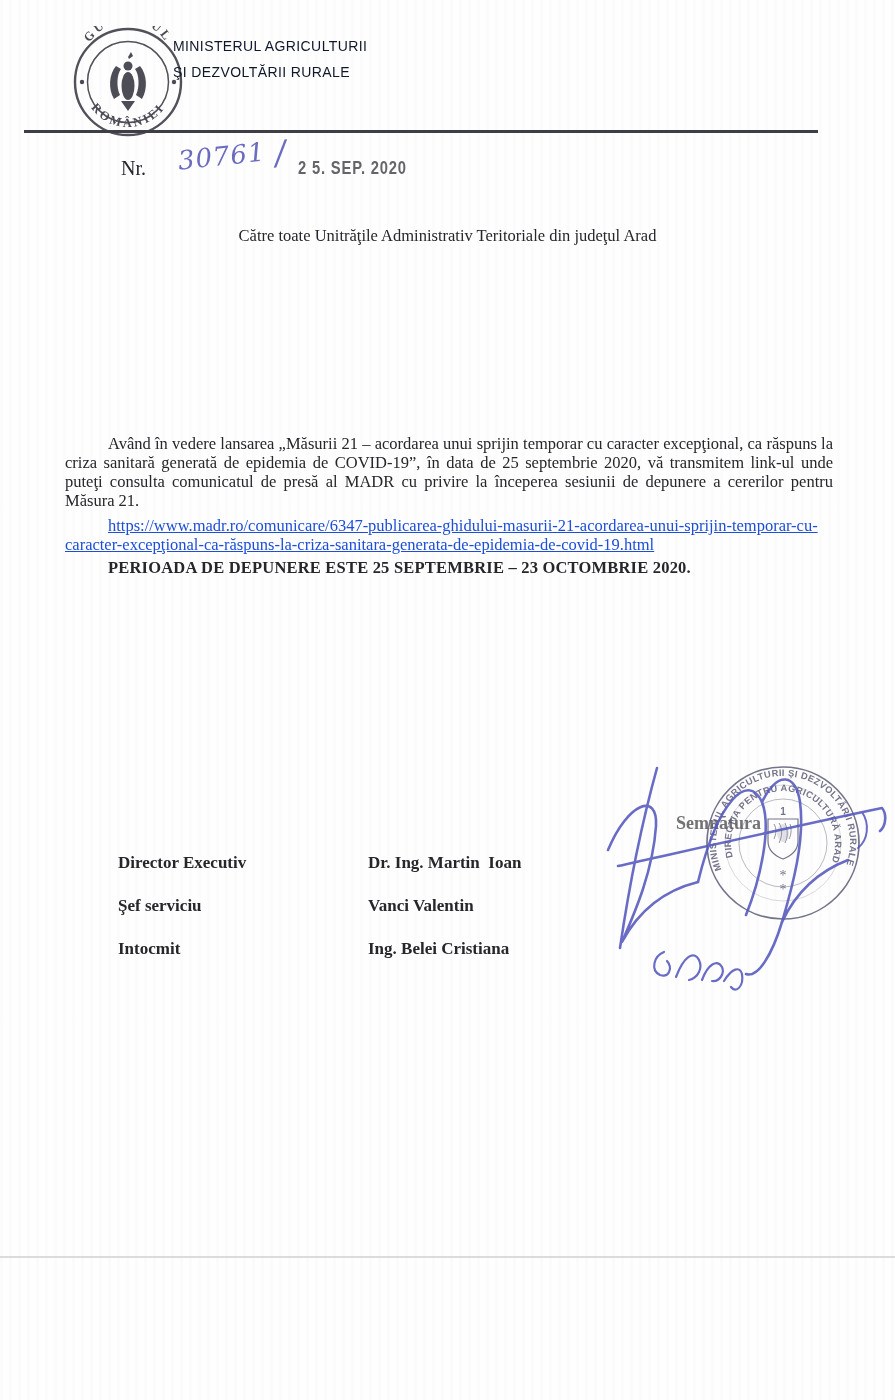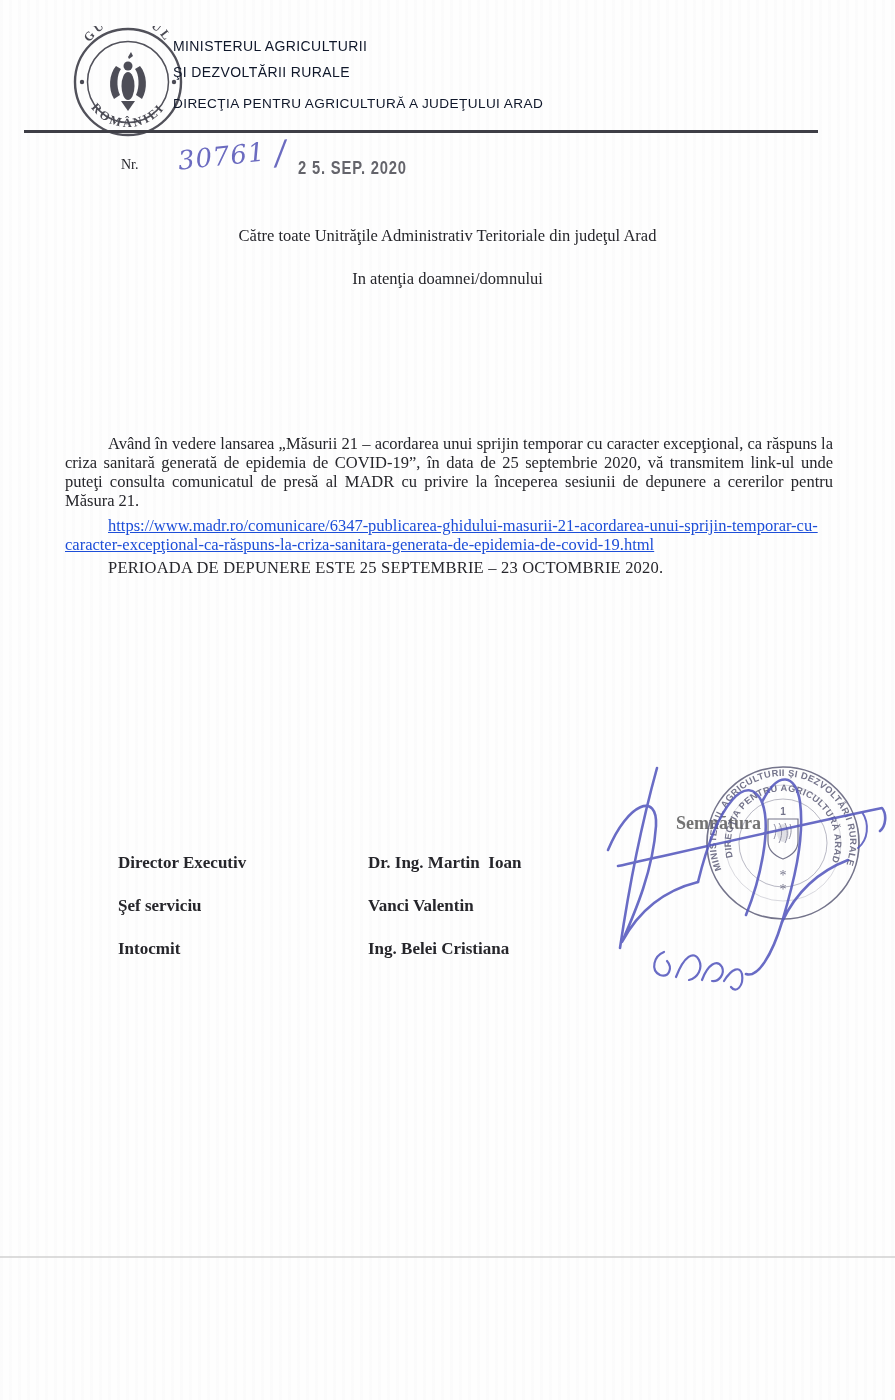--- a/index.html
+++ b/index.html
@@ -17,39 +17,39 @@
     background:repeating-linear-gradient(90deg, rgba(110,110,125,0.018) 0 3px, rgba(0,0,0,0) 3px 9px);
   }
   .abs{position:absolute;}
   
   .seal{left:72px;top:26px;width:112px;height:112px;opacity:.92;}
   .ministry-line{left:173px;width:390px;text-align:left;
     font-family:"Liberation Sans", sans-serif;font-size:14px;color:#0f172a;letter-spacing:.4px;}
   .ml1{top:38px;} .ml2{top:64px;} .ml3{top:96px;font-size:13.6px;}
   .header-rule{left:24px;top:130px;width:794px;height:3px;background:#3e3e46;}
   
-  .nr-label{left:121px;top:157px;font-size:14px;}
+  .nr-label{left:121px;top:157px;font-size:20px;}
   .hand-nr{left:178px;top:138px;
     font-family:"DejaVu Serif", serif;font-style:italic;font-size:26px;
     color:#6b6bc0;transform:rotate(-6deg);letter-spacing:1px;}
   .hand-nr .slash{font-size:33px;vertical-align:-5px;}
   .date-stamp{left:298px;top:158px;
     font-family:"Liberation Sans", sans-serif;font-weight:700;font-size:18px;
     color:#4a4a52;letter-spacing:1px;transform:scaleX(.82);transform-origin:left center;
     opacity:.85;}
   
   .center-line{left:0;width:895px;text-align:center;font-size:16.5px;}
   .addr1{top:226px;} .addr2{top:269px;} .addr3{top:289px;}
   
   .body-block{left:65px;top:434px;width:768px;font-size:16.5px;line-height:19px;text-align:justify;}
   .body-block p{margin:0;text-indent:43px;}
   .p-link{margin-top:6px !important;}
   .p-link a{color:#1d4ed8;text-decoration:underline;}
   .p-urgency{margin-top:29px !important;font-weight:700;}
-  .p-period{margin-top:4px !important;font-weight:400;letter-spacing:.2px;}
+  .p-period{margin-top:4px !important;font-weight:700;letter-spacing:.2px;}
   
   .semnatura{left:676px;top:813px;font-size:18px;font-weight:700;color:#737373;}
   .stamp-svg{left:698px;top:758px;width:170px;height:170px;}
   .sig-svg{left:600px;top:730px;width:295px;height:270px;}
   
   .signer-role{left:118px;font-size:17px;font-weight:700;}
   .signer-name{left:368px;font-size:17px;font-weight:700;white-space:pre;text-align:center;}
   .row1{top:853px;} .row2{top:896px;} .row3{top:939px;}
   .bottom-line{left:0;top:1256px;width:895px;height:2px;background:#c9c9c9;opacity:.65;}
 </style>
@@ -78,29 +78,27 @@
       <circle cx="56" cy="40" r="4.5"></circle>
       <path d="M44,40 C37,48 36,63 42,73 L48,69 C44,61 45,48 49,43 Z"></path>
       <path d="M68,40 C75,48 76,63 70,73 L64,69 C68,61 67,48 63,43 Z"></path>
       <ellipse cx="56" cy="60" rx="6.5" ry="14"></ellipse>
       <path d="M49,75 L63,75 L56,85 Z"></path>
     </g>
   </svg>
 
   <div class="abs ministry-line ml1">MINISTERUL AGRICULTURII</div>
   <div class="abs ministry-line ml2">ŞI DEZVOLTĂRII RURALE</div>
-  <div class="abs ministry-line ml3">DIRECŢIA PENTRU AGRICULTURĂ A JUDEŢULUI  ARAD</div>
   <div class="abs header-rule"></div>
 
   <div class="abs nr-label">Nr.</div>
   <div class="abs hand-nr"><span>30761</span> <span class="slash">/</span></div>
   <div class="abs date-stamp">2 5. SEP. 2020</div>
 
   <div class="abs center-line addr1">Către toate Unitrăţile Administrativ Teritoriale din judeţul Arad</div>
-  <div class="abs center-line addr2">In atenţia doamnei/domnului</div>
 
   <div class="abs body-block">
     <p>Având în vedere lansarea „Măsurii 21 – acordarea unui sprijin temporar cu caracter excepţional, ca răspuns la criza sanitară generată de epidemia de COVID-19”, în data de 25 septembrie 2020, vă transmitem link-ul unde puteţi consulta comunicatul de presă al MADR cu privire la începerea sesiunii de depunere a cererilor pentru Măsura 21.</p>
     <p class="p-link"><a href="#">https://www.madr.ro/comunicare/6347-publicarea-ghidului-masurii-21-acordarea-unui-sprijin-temporar-cu-caracter-excepţional-ca-răspuns-la-criza-sanitara-generata-de-epidemia-de-covid-19.html</a></p>
     <p class="p-period">PERIOADA DE DEPUNERE ESTE 25 SEPTEMBRIE – 23 OCTOMBRIE 2020.</p>
   </div>
 
   <div class="abs semnatura">Semnătura</div>
 
   <svg class="abs stamp-svg" viewBox="0 0 170 170">

